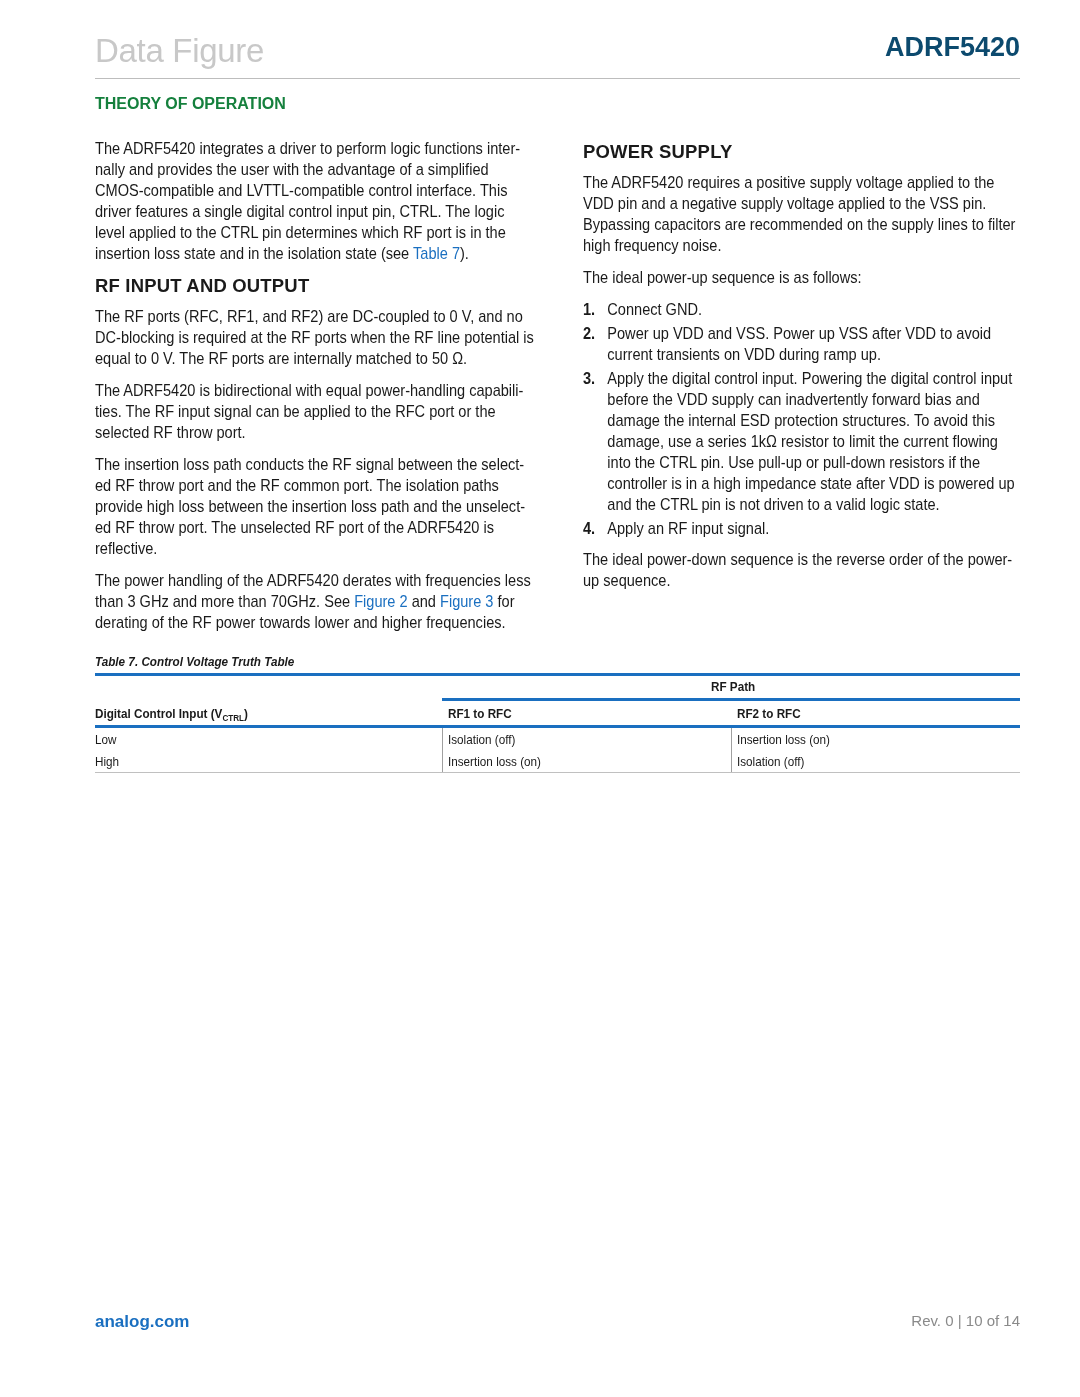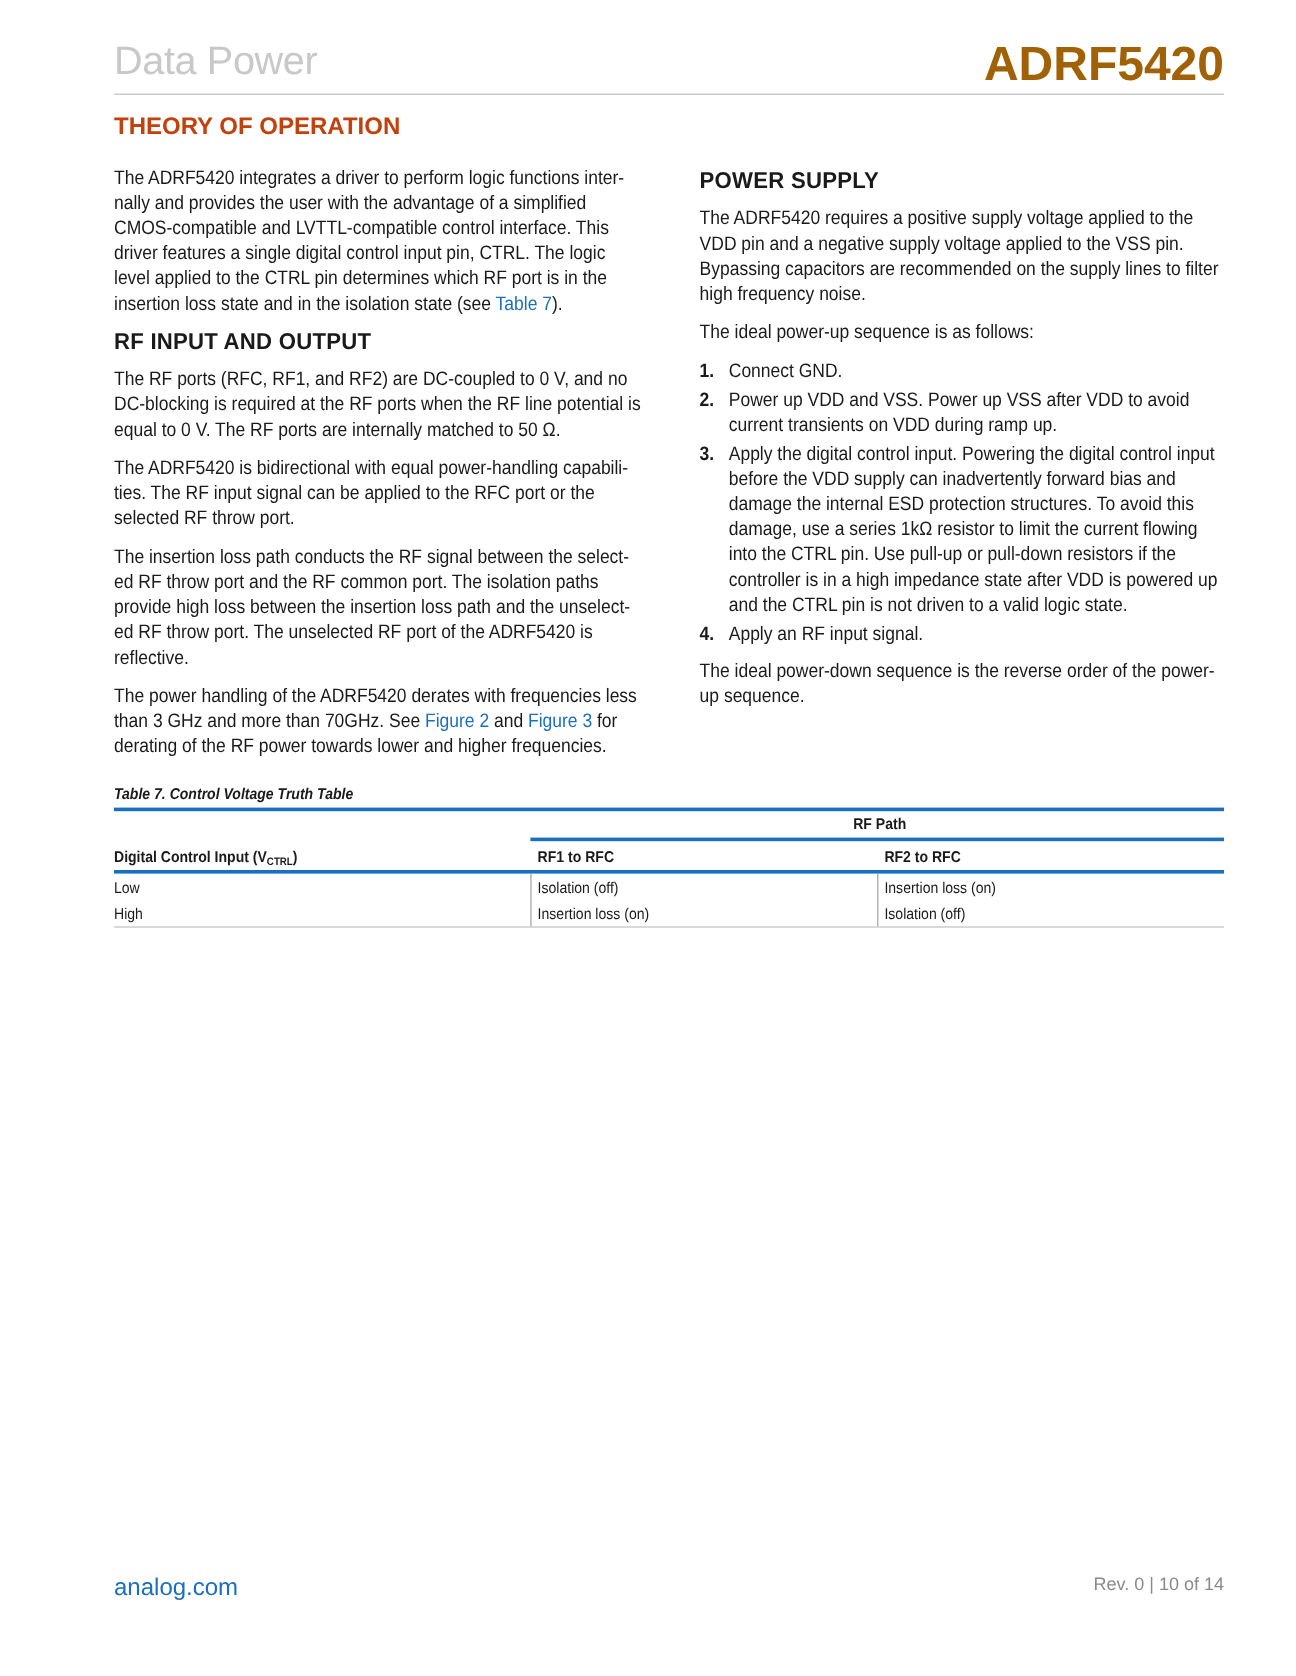--- a/index.html
+++ b/index.html
@@ -1,47 +1,47 @@
 <!DOCTYPE html>
 <html><head>
 <meta charset="utf-8">
 <style>
   html, body { margin: 0; padding: 0; background: #ffffff; }
   body { width: 1080px; height: 1397px; position: relative; overflow: hidden;
          font-family: "Liberation Sans", sans-serif; color: #1a1a1a; }
   .hdr-left { position: absolute; left: 95px; top: 32px; font-size: 33px; color: #c8c8c8; letter-spacing: -0.3px; }
-  .hdr-right { position: absolute; right: 60px; top: 32px; font-size: 40px; font-weight: bold; color: #a16207; }
+  .hdr-right { position: absolute; right: 60px; top: 32px; font-size: 27px; font-weight: bold; color: #0c4a6e; }
   .hdr-rule { position: absolute; left: 95px; right: 60px; top: 78px; height: 0; border-top: 1.5px solid #bdbdbd; }
-  .sec-title { position: absolute; left: 95px; top: 95px; font-size: 20px; font-weight: bold; color: #c2410c; }
+  .sec-title { position: absolute; left: 95px; top: 95px; font-size: 16px; font-weight: bold; color: #15803d; }
   .col { position: absolute; top: 138px; width: 440px; font-size: 16.2px; line-height: 21px; transform: scaleX(0.9); transform-origin: left top; }
   .col-left { left: 95px; width: 488px; }
   .col-right { left: 583px; width: 488px; top: 141px; }
   .col p { margin: 0 0 11px 0; }
   .col h3 { margin: 0 0 10px 0; font-size: 19px; font-weight: bold; letter-spacing: 0.2px; transform: scaleX(1.08); transform-origin: left top; }
   .link { color: #1a6fc0; }
   ol.seq { list-style: none; padding: 0; margin: 0 0 10px 0; }
   ol.seq li { position: relative; padding-left: 27px; margin-bottom: 3px; }
   ol.seq li .num { position: absolute; left: 0; top: 0; font-weight: bold; }
   .tbl-caption { position: absolute; left: 95px; top: 654px; font-size: 13px; font-weight: bold; font-style: italic; transform: scaleX(0.9); transform-origin: left top; }
   .tbl-top-rule { position: absolute; left: 95px; right: 60px; top: 673px; border-top: 3px solid #1a6fc0; }
   .tbl-mid-rule { position: absolute; left: 442px; right: 60px; top: 698px; border-top: 3px solid #1a6fc0; }
   .tbl-hdr-rule { position: absolute; left: 95px; right: 60px; top: 725px; border-top: 3px solid #1a6fc0; }
   .tbl-bot-rule { position: absolute; left: 95px; right: 60px; top: 772px; border-top: 1.5px solid #c0c0c0; }
   .vline1 { position: absolute; left: 442px; top: 728px; height: 44px; border-left: 1px solid #a0a0a0; }
   .vline2 { position: absolute; left: 731px; top: 728px; height: 44px; border-left: 1px solid #a0a0a0; }
   .th { position: absolute; font-size: 13px; font-weight: bold; transform: scaleX(0.9); transform-origin: left top; }
   .td { position: absolute; font-size: 13px; transform: scaleX(0.9); transform-origin: left top; }
-  .ftr-left { position: absolute; left: 95px; top: 1312px; font-size: 20px; font-weight: normal; color: #1a6fc0; }
+  .ftr-left { position: absolute; left: 95px; top: 1312px; font-size: 17px; font-weight: bold; color: #1a6fc0; }
   .ftr-right { position: absolute; right: 60px; top: 1312px; font-size: 15px; font-weight: normal; color: #8a8a8a; }
   sub { font-size: 9px; vertical-align: -3px; }
 </style>
 </head>
 <body>
 
-<div class="hdr-left">Data Power</div>
+<div class="hdr-left">Data Figure</div>
 <div class="hdr-right">ADRF5420</div>
 <div class="hdr-rule"></div>
 
 <div class="sec-title">THEORY OF OPERATION</div>
 
 <div class="col col-left">
   <p><span>The ADRF5420 integrates a driver to perform logic functions inter-nally and provides the user with the advantage of a simplified CMOS-compatible and LVTTL-compatible control interface. This driver features a single digital control input pin, CTRL. The logic level applied to the CTRL pin determines which RF port is in the insertion loss state and in the isolation state (see </span><span class="link">Table 7</span><span>).</span></p>
   <h3>RF INPUT AND OUTPUT</h3>
   <p>The RF ports (RFC, RF1, and RF2) are DC-coupled to 0 V, and no DC-blocking is required at the RF ports when the RF line potential is equal to 0 V. The RF ports are internally matched to 50 Ω.</p>
   <p>The ADRF5420 is bidirectional with equal power-handling capabili-ties. The RF input signal can be applied to the RFC port or the selected RF throw port.</p>

